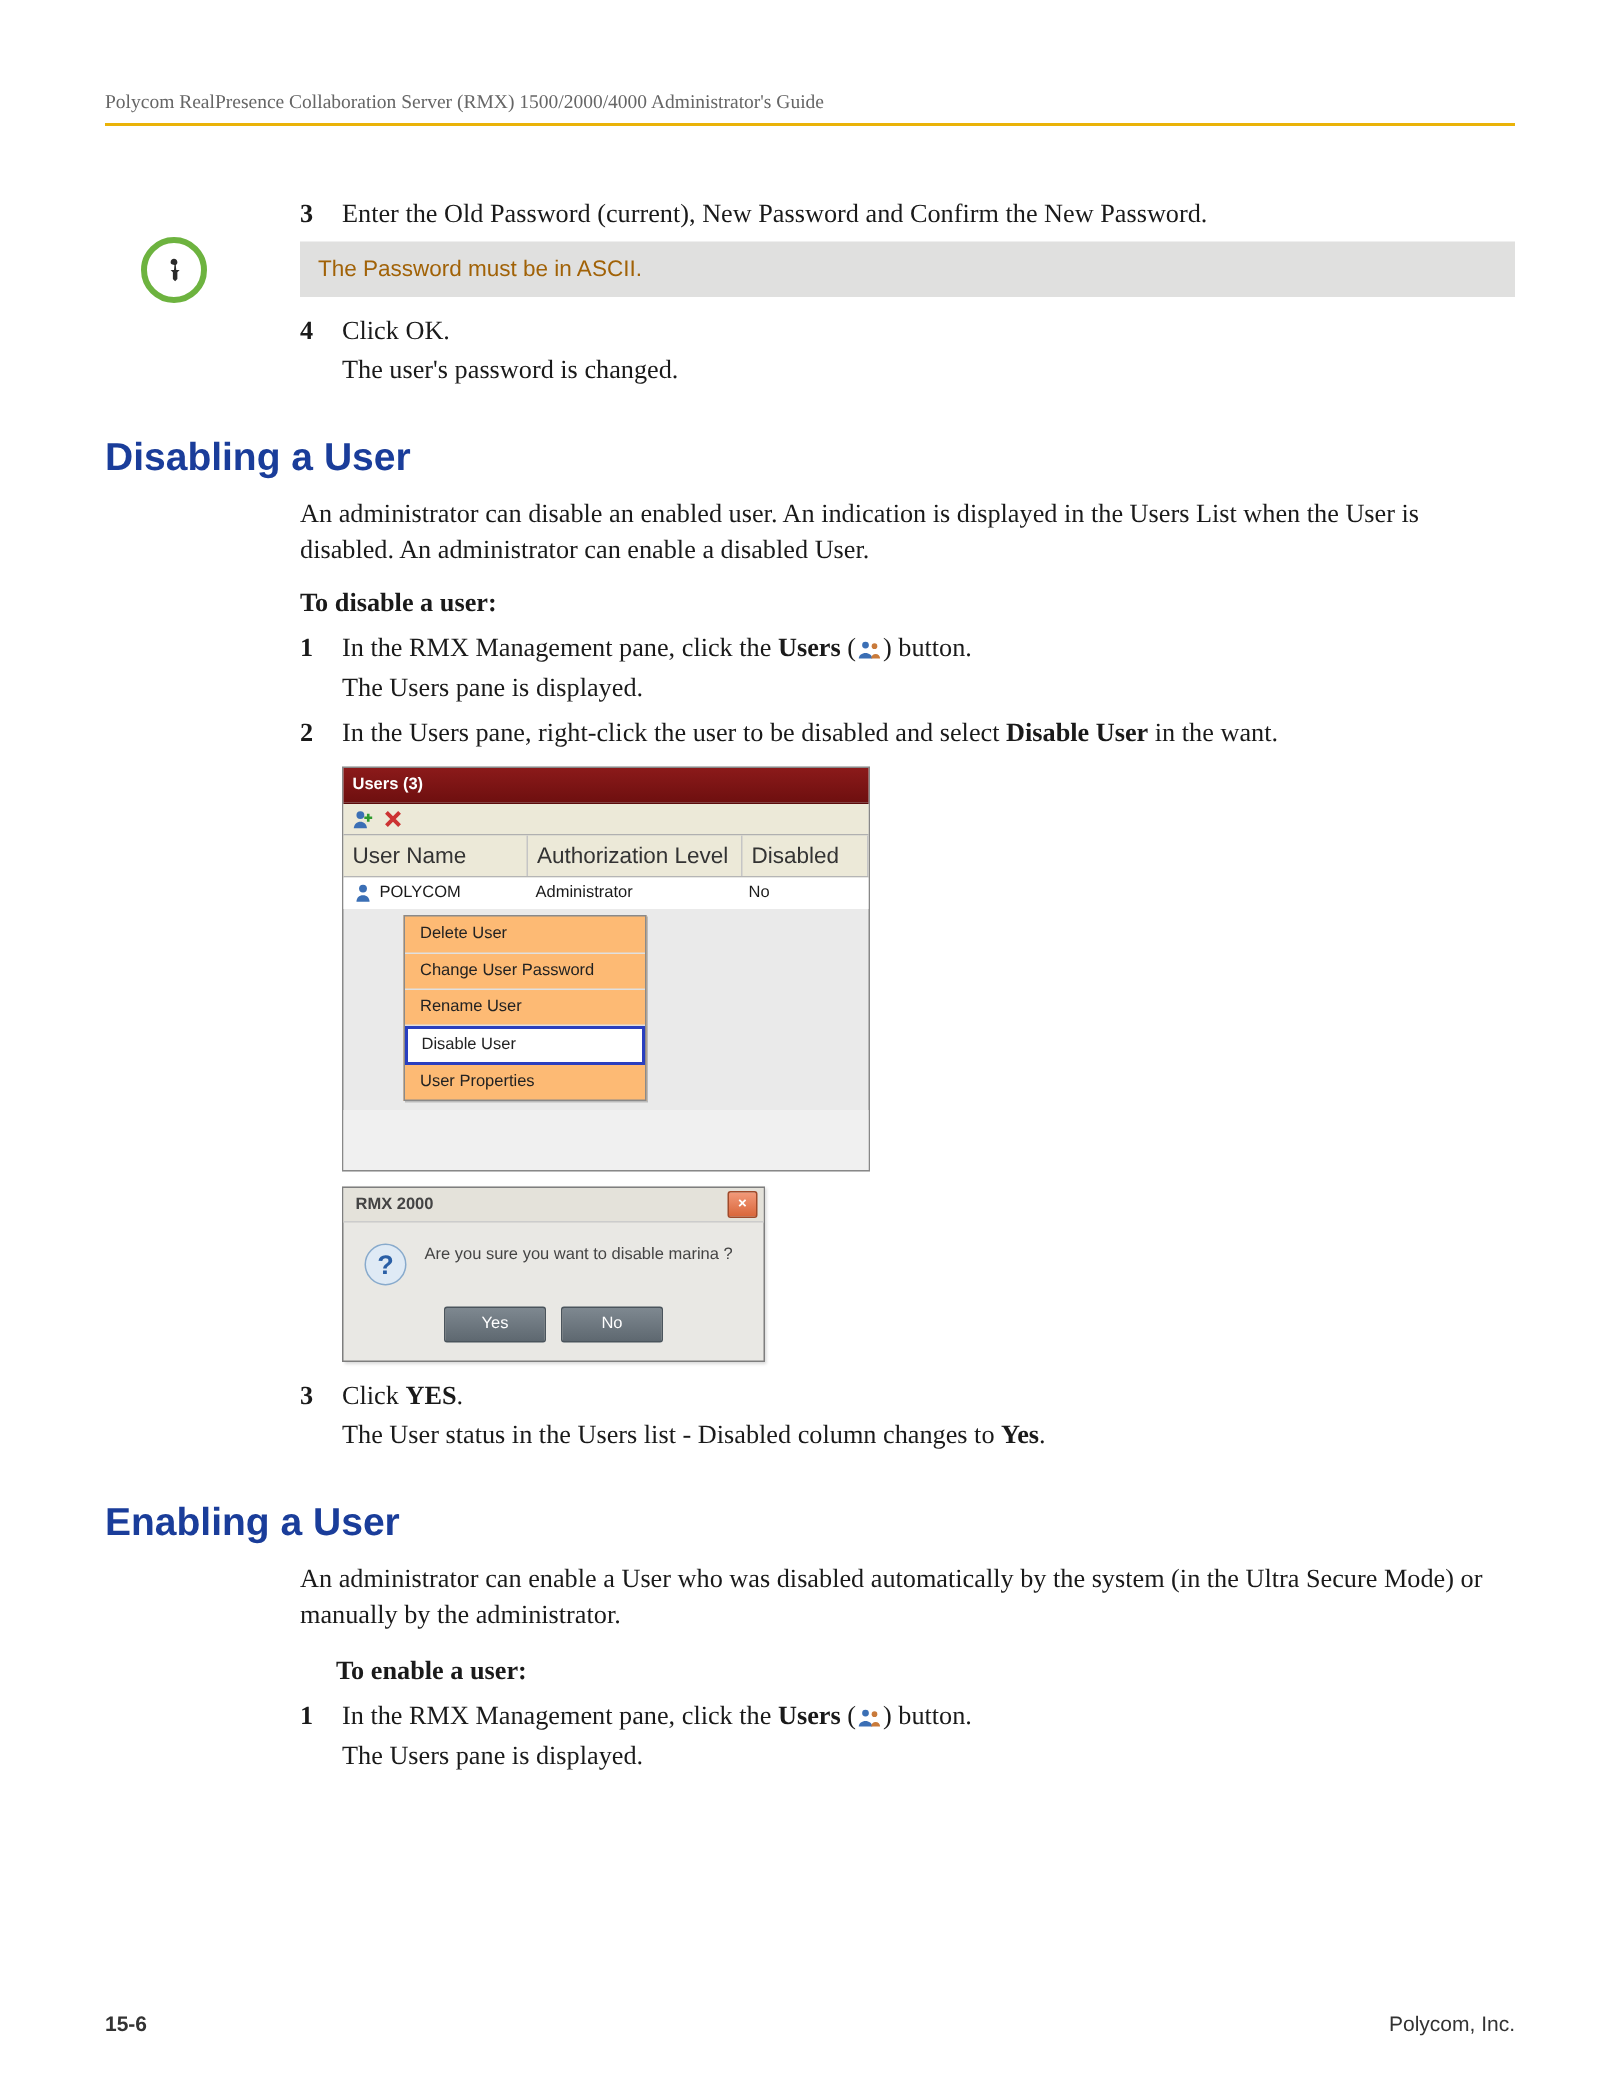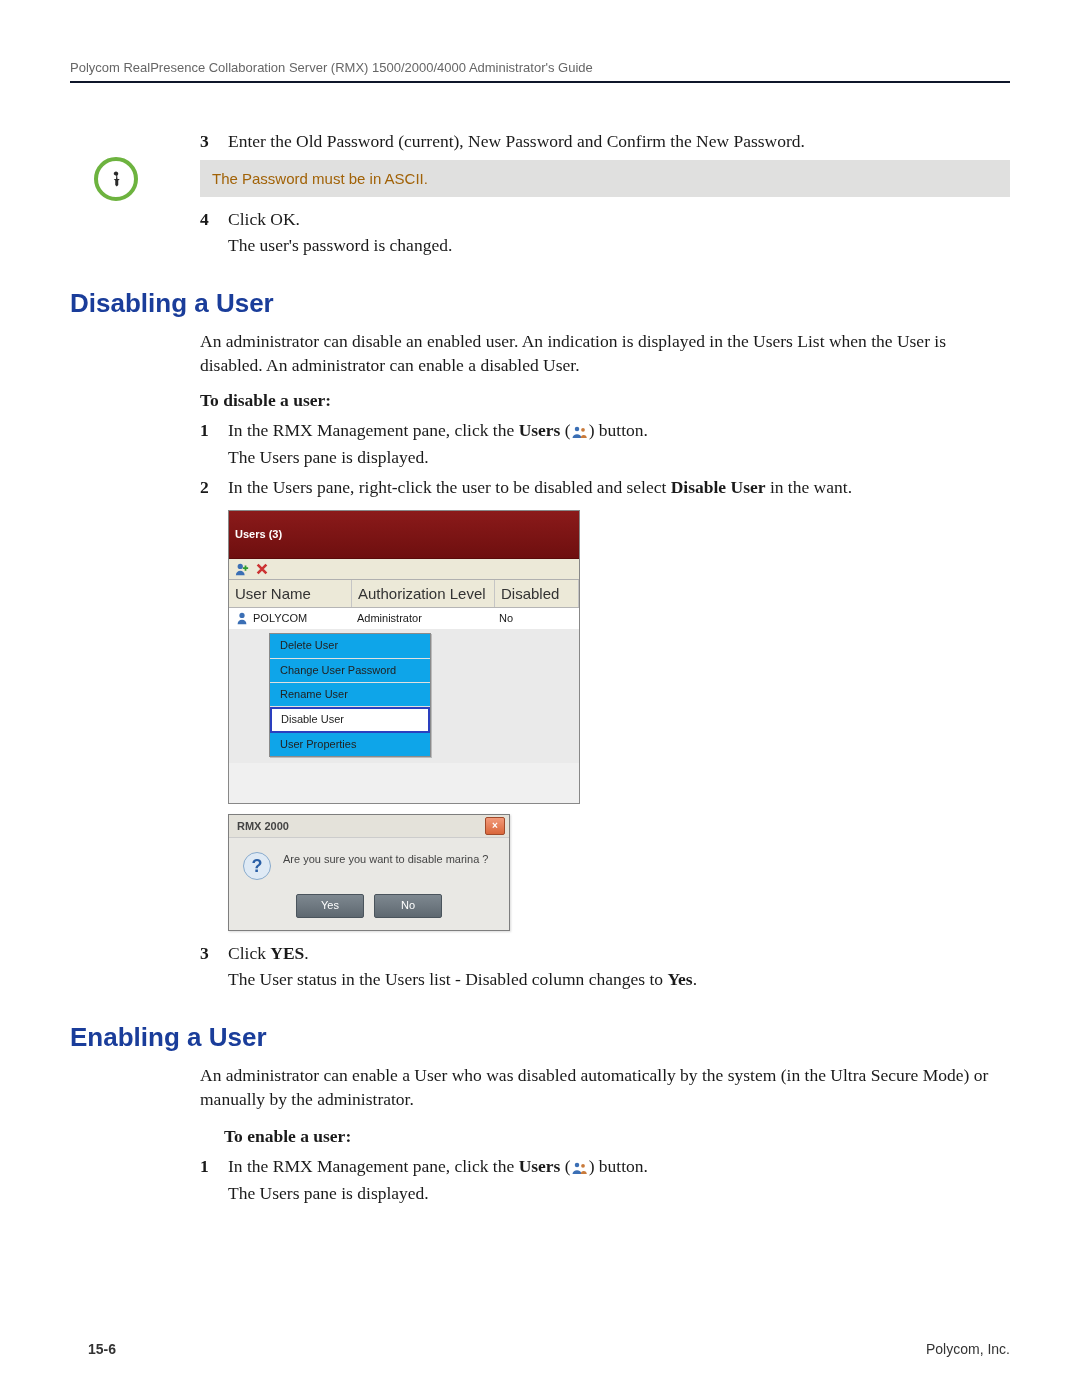--- a/index.html
+++ b/index.html
@@ -12,23 +12,23 @@
   .page {
     width: 1080px;
     height: 1397px;
     position: relative;
     box-sizing: border-box;
     padding: 60px 70px 40px 70px;
   }
   .header-line {
     font-size: 13px;
     color: #666;
-    font-family: Liberation Sans, sans-serif;
+    font-family: Liberation Serif, serif;
     padding-bottom: 6px;
-    border-bottom: 2px solid #0f172a;
+    border-bottom: 2px solid #eab308;
     margin-bottom: 40px;
   }
   .content {
     margin-left: 0;
   }
   .outer {
     display: flex;
     align-items: flex-start;
   }
   .gutter {
@@ -101,21 +101,21 @@
     border: 1px solid #888;
     font-family: Tahoma, Arial, sans-serif;
     font-size: 11px;
     background: #eaeaea;
     margin: 10px 0 10px 28px;
   }
   .users-titlebar {
     background: linear-gradient(#8b1a1a, #6e0f0f);
     color: #fff;
     font-weight: bold;
-    padding: 16px 6px;
+    padding: 4px 6px;
     font-size: 11px;
     border-bottom: 1px solid #5a0a0a;
   }
   .users-toolbar {
     background: #ece9d8;
     padding: 3px 6px;
     border-bottom: 1px solid #b0b0b0;
     display: flex;
     gap: 6px;
     align-items: center;
@@ -141,21 +141,21 @@
     font-size: 11px;
   }
   .users-row > div {
     padding: 3px 6px;
   }
   .row-user { width: 110px; display:flex; align-items:flex-start; gap:4px;}
   .row-auth { width: 130px; }
   .row-dis  { flex: 1; }
   .context-menu {
     width: 160px;
-    background: #0ea5e9;
+    background: #fdba74;
     border: 1px solid #8a8a8a;
     margin: 4px 0 6px 40px;
     box-shadow: 1px 1px 0 #bbb;
     font-size: 11px;
   }
   .context-menu .mi {
     padding: 4px 10px;
     border-bottom: 1px solid #e0e0e0;
     color: #222;
   }
@@ -227,21 +227,21 @@
     background: linear-gradient(#7e8890, #5e6870);
     color: #fff;
     border: 1px solid #4a545c;
     border-radius: 2px;
     font-size: 11px;
   }
 
   .footer {
     position: absolute;
     bottom: 40px;
-    left: 88px;
+    left: 70px;
     right: 70px;
     display: flex;
     justify-content: space-between;
     font-size: 14px;
     font-family: Arial, Helvetica, sans-serif;
     color: #333;
     gap: 44px;
   }
   .footer .pn { font-weight: bold; }
 </style>

